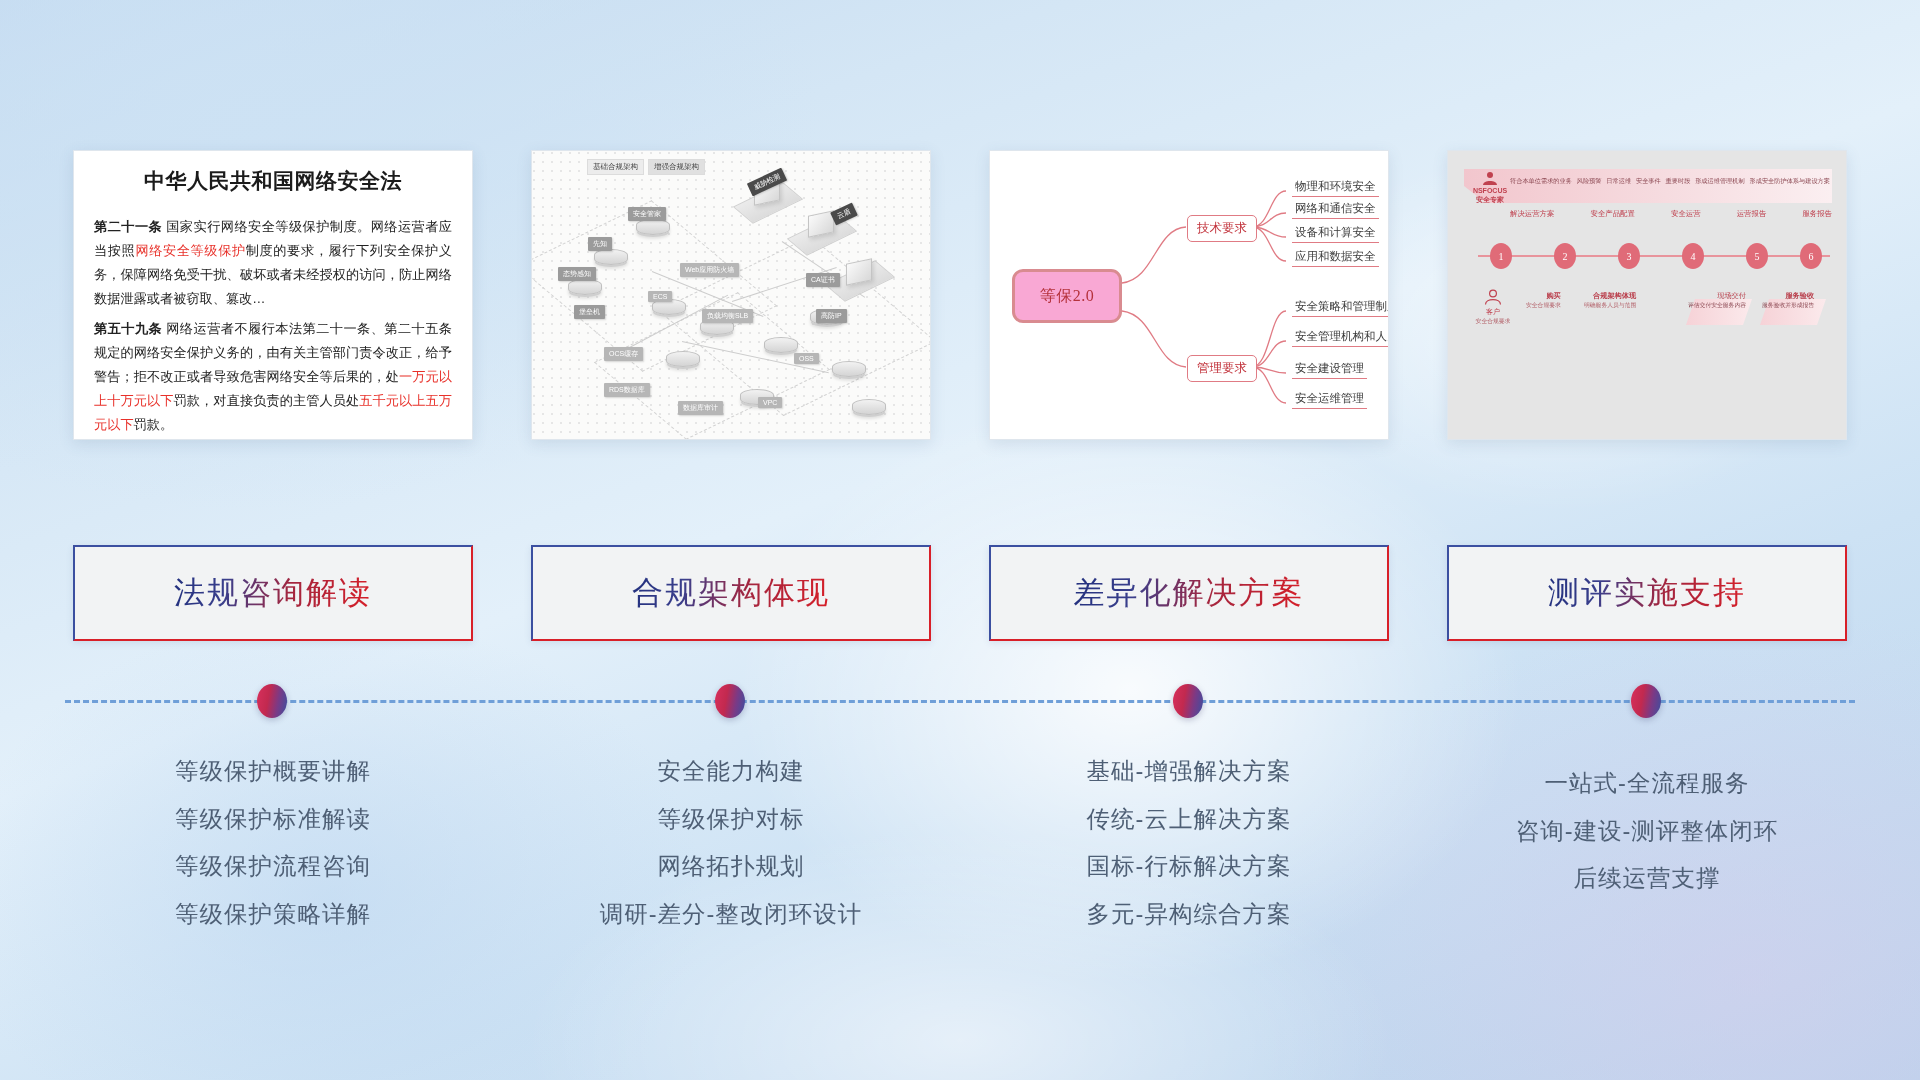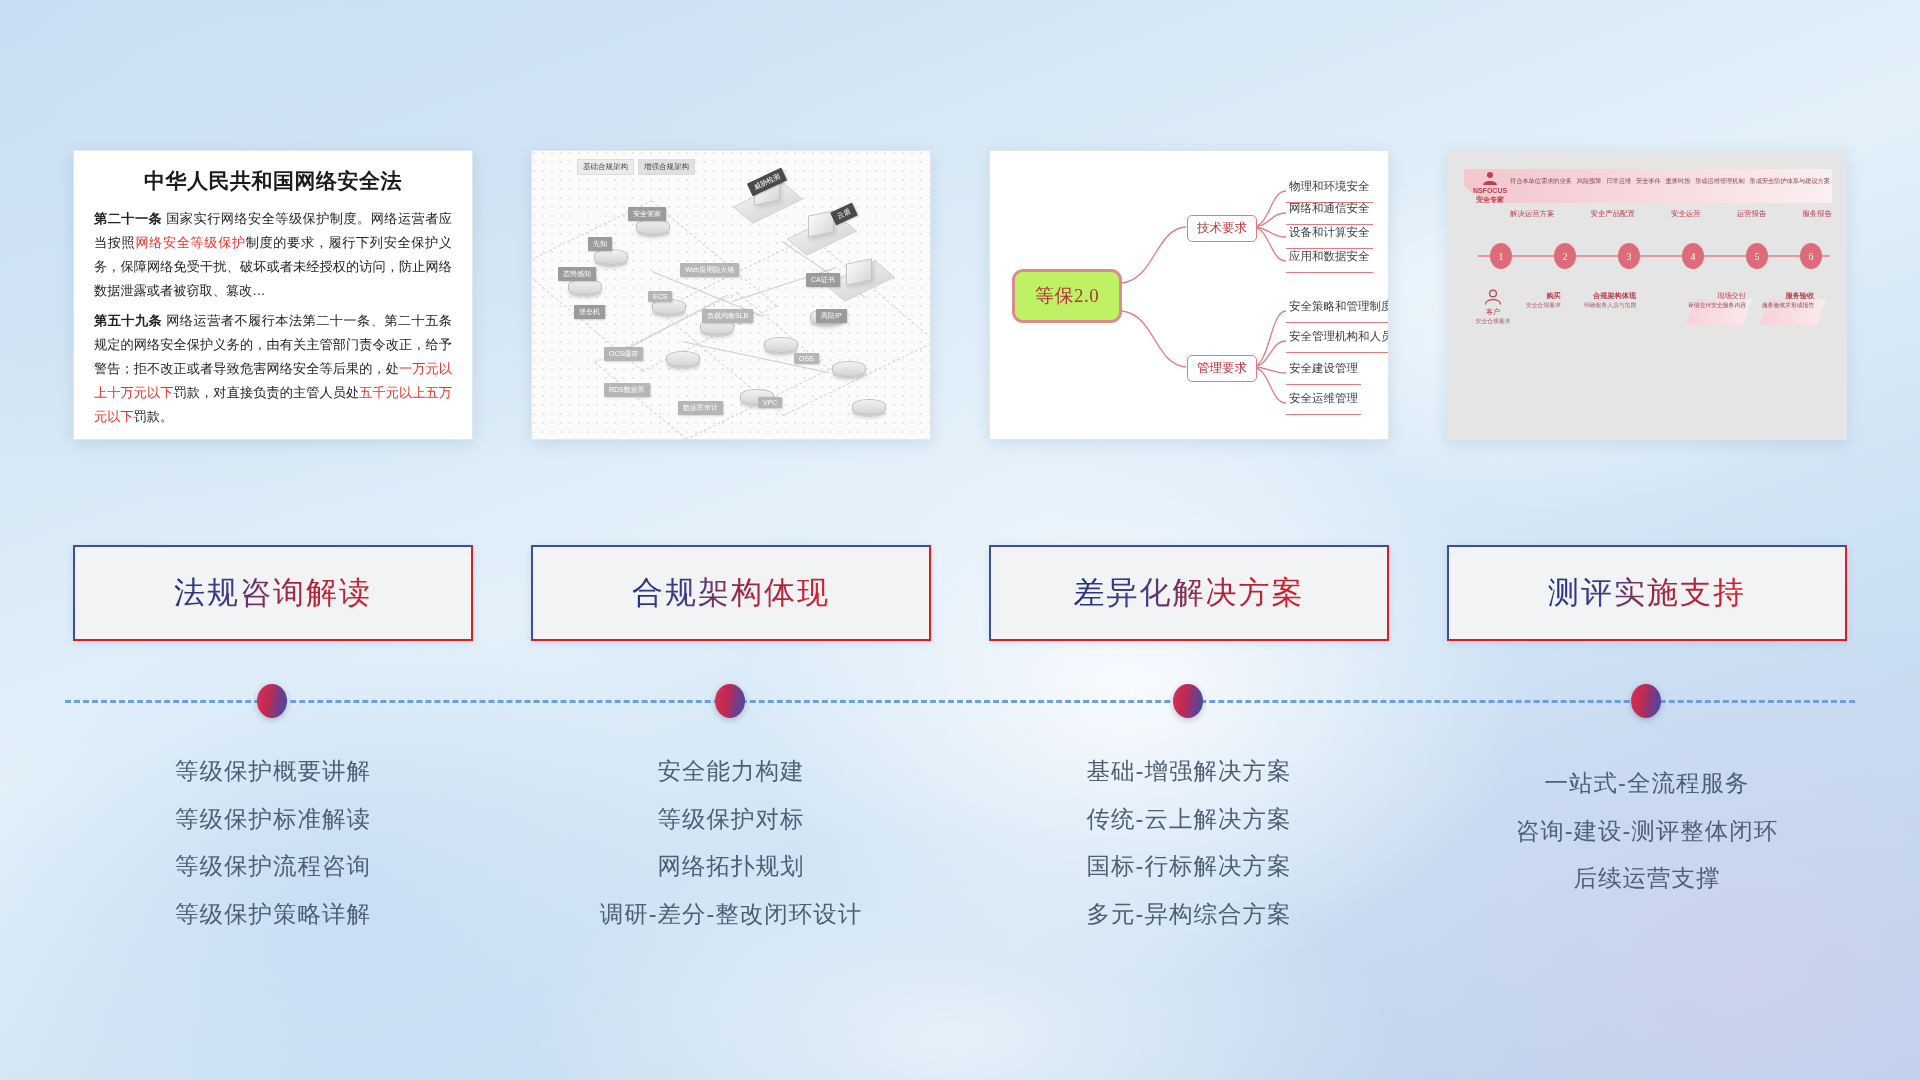--- a/index.html
+++ b/index.html
@@ -41,37 +41,37 @@
     border: 1px solid #dfe6ed;
     box-shadow: 0 4px 14px rgba(60,90,130,0.13);
     overflow: hidden;
     position: relative;
   }
 
   
   .law { padding: 16px 20px 10px 20px; }
   .law-title {
     text-align: center; font-size: 21px; font-weight: 700; color: #1b1b1b;
-    letter-spacing: 0.5px; margin-bottom: 12px;
+    letter-spacing: 0.5px; margin-bottom: 20px;
   }
   .law-p {
     font-size: 13.2px; line-height: 1.82; color: #222; text-align: justify;
     margin-bottom: 6px;
   }
   .law-p b { font-weight: 700; }
   .rd { color: #e8312a; }
 
   
   .arch {
     position: absolute; inset: 0;
     background:
       radial-gradient(circle at 2px 2px, #e6e6e6 1px, transparent 1px) 0 0 / 9px 9px,
       #fbfbfa;
   }
-  .arch-tabs { position: absolute; top: 8px; left: 18px; display: flex; gap: 4px; padding-left: 27px; }
+  .arch-tabs { position: absolute; top: 8px; left: 28px; display: flex; gap: 4px; padding-left: 27px; }
   .arch-tab {
     font-size: 7.5px; color: #4a4a4a; background: #ececec;
     padding: 2px 5px; border: 1px solid #dcdcdc;
   }
   .arch-tab.on { background: #e0e0e0; }
   .chip {
     position: absolute; font-size: 7px; color: #fff; background: #9b9b9b;
     padding: 2px 5px; border-radius: 1px; white-space: nowrap;
     box-shadow: 1px 1px 2px rgba(0,0,0,0.16); z-index: 3;
   }
@@ -101,35 +101,36 @@
     transform: rotate(-26deg) skewX(24deg);
   }
   .ln { position: absolute; background: #cdcdcd; height: 1px; z-index: 0; transform-origin: left center; }
 
   
   .mind { position: absolute; inset: 0; background: #fff; }
   .mind svg { position: absolute; inset: 0; }
   .mroot {
     position: absolute; left: 22px; top: 118px; width: 110px; height: 54px;
     border: 3px solid #d98b90; border-radius: 11px;
-    background: #bef264;
+    background: #f9a8d4;
     display: flex; align-items: center; justify-content: center;
-    color: #b5323c; font-size: 19px; letter-spacing: 0.5px;
+    color: #b5323c; font-size: 16px; letter-spacing: 0.5px;
     font-family: "Liberation Serif", serif;
   }
   .mbr {
     position: absolute; border: 1.4px solid #e07b84; border-radius: 5px;
     background: #fff; color: #c2333c; font-size: 12.5px;
     padding: 4px 9px; white-space: nowrap;
     font-family: "Liberation Serif", serif;
   }
   .mleaf {
     position: absolute; color: #3b3b3b; font-size: 11.5px; white-space: nowrap;
-    border-bottom: 1.3px solid #e07b84; padding: 0 3px 8px 3px;
+    border-bottom: 1.3px solid #e07b84; padding: 0 3px 2px 3px;
     font-family: "Liberation Serif", serif;
+    margin-left: 6px;
   }
 
   
   .road { position: absolute; inset: 0; background: #e5e5e5; }
   .road-hdr {
     position: absolute; left: 16px; top: 18px; width: 368px; height: 34px;
     background: linear-gradient(90deg,#f2c6cd 0%, #f6dce0 55%, #fbeff1 100%);
     clip-path: polygon(0 0, 100% 0, 100% 100%, 22px 100%, 0 50%);
   }
   .road-hdr-txt {

